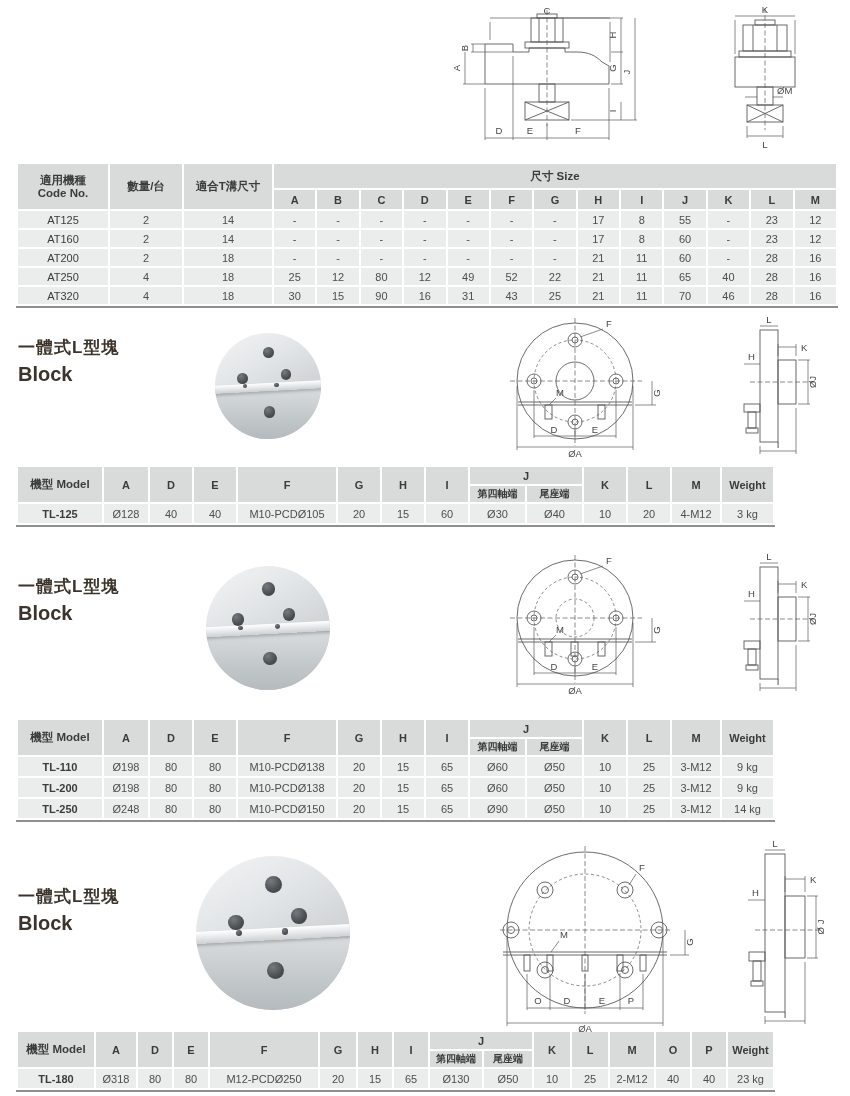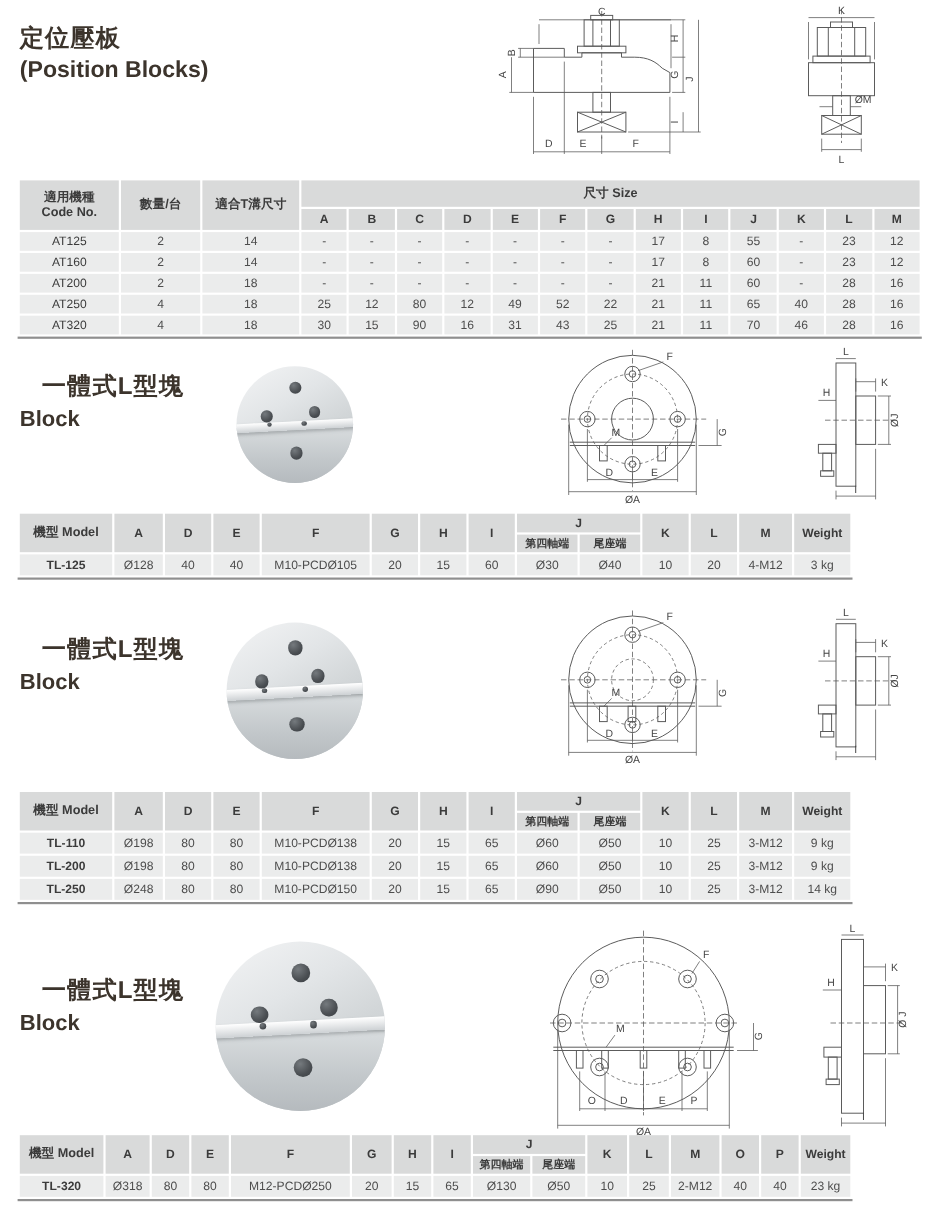--- a/index.html
+++ b/index.html
@@ -5,21 +5,21 @@
   html,body { margin:0; padding:0; background:#ffffff; }
   .page {
     position:relative; width:850px; height:1096px; background:#ffffff;
     font-family:"Liberation Sans", sans-serif; color:#3c342c; overflow:hidden;
   }
   
   .title { position:absolute; left:18px; top:20px; }
   .title-zh { font-size:22px; font-weight:bold; letter-spacing:1px; }
   .title-en { font-size:21px; font-weight:bold; margin-top:2px; }
   .sec-head { position:absolute; left:18px; }
-  .sec-zh { font-size:22px; font-weight:bold; letter-spacing:1px;margin-left:20px; }
+  .sec-zh { font-size:17px; font-weight:bold; letter-spacing:1px; }
   .sec-en { font-size:20px; font-weight:bold; margin-top:4px; }
   
   .tbl-wrap { position:absolute; border-bottom:2px solid #8f8f8f; }
   table { border-collapse:separate; border-spacing:2px; table-layout:fixed; width:100%; }
   th, td { text-align:center; vertical-align:middle; overflow:hidden; white-space:nowrap; }
   th { background:#d9dada; font-size:11px; font-weight:bold; color:#3b3b3b; }
   td { background:#ebecec; font-size:11px; font-weight:normal; color:#4d4d4d; }
   .t1 thead tr.r1 th { height:22px; }
   .t1 thead tr.r2 th { height:17px; }
   .t1 td { height:15px; }
@@ -52,24 +52,20 @@
   .drawing text { fill:#454545; font-size:9.5px; stroke:none; font-family:"Liberation Sans",sans-serif; }
   .drawing .dash { stroke-dasharray:5 2.5; stroke-width:0.7; }
   .drawing .dot { stroke-dasharray:3 2.5; stroke-width:0.7; }
   .drawing .dim { stroke-width:0.7; }
 </style>
 </head>
 <body>
 
 <div class="page">
 
-  <div class="title">
-    <div class="title-zh">定位壓板</div>
-    <div class="title-en">(Position Blocks)</div>
-  </div>
 
   <svg class="drawing" style="left:425px;top:4px;" width="420" height="150" viewBox="0 0 420 150">
 
     <g>
       <line class="dash" x1="122" y1="6" x2="122" y2="122"></line>
       <line class="dim" x1="65" y1="14" x2="185" y2="14"></line>
       <line class="dim" x1="65" y1="18" x2="65" y2="36"></line>
       <line class="dim" x1="185" y1="18" x2="185" y2="58"></line>
       <text x="122" y="10" text-anchor="middle">C</text>
       <path d="M60,40 L88,40 L88,48 L104,48 L104,44 L140,44 L140,48 L152,48 C164,48 171,52 177,58 L184,62 L184,80 L60,80 Z"></path>
@@ -713,21 +709,21 @@
           <th rowspan="2">P</th>
           <th rowspan="2">Weight</th>
         </tr>
         <tr class="r2">
           <th>第四軸端</th>
           <th>尾座端</th>
         </tr>
       </thead>
       <tbody>
         <tr>
-          <td class="rowhead">TL-320</td>
+          <td class="rowhead">TL-180</td>
           <td>Ø318</td>
           <td>80</td>
           <td>80</td>
           <td>M12-PCDØ250</td>
           <td>20</td>
           <td>15</td>
           <td>65</td>
           <td>Ø130</td>
           <td>Ø50</td>
           <td>10</td>

